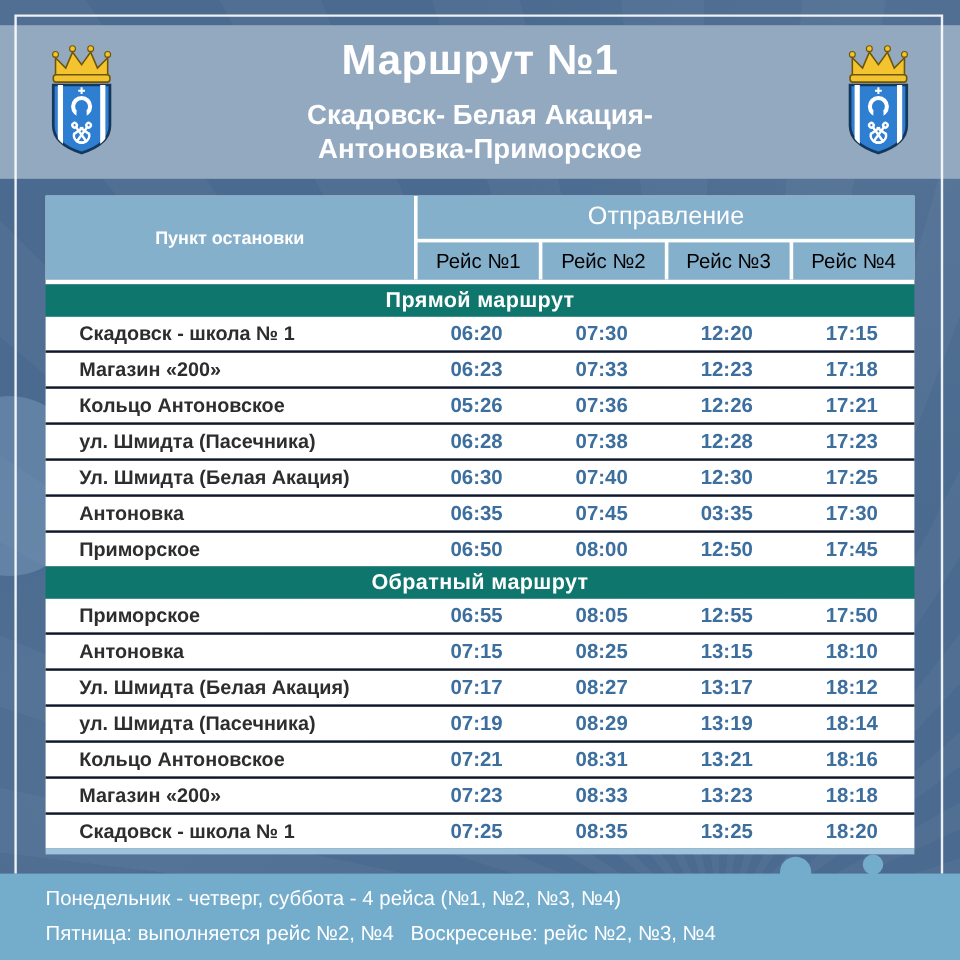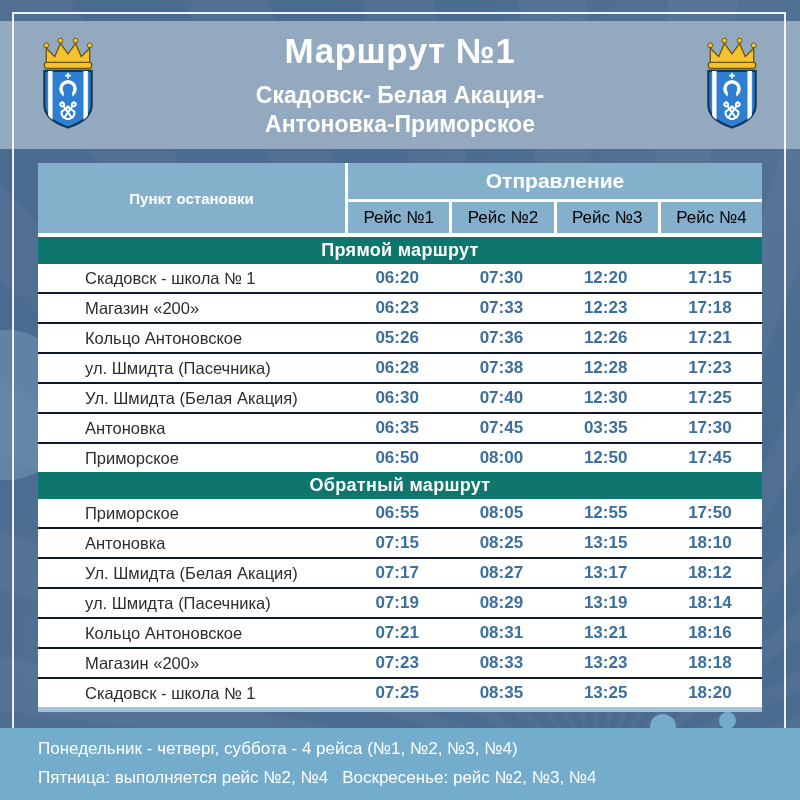--- a/index.html
+++ b/index.html
@@ -28,33 +28,33 @@
   .titles { flex:1; text-align:center; color:#ffffff; }
   .title { margin:0 0 10px; font-size:35px; font-weight:bold; letter-spacing:0.5px; }
   .subtitle { font-size:23px; font-weight:bold; line-height:1.28; }
   .coa { width:68px; height:102px; flex:0 0 auto; }
 
   .timetable { position:absolute; top:163px; left:38px; width:724px; z-index:2; }
   .thead { display:flex; background:#ffffff; }
   .stop-head { width:307px; height:70px; background:#85b0cc; color:#fff;
     font-weight:bold; font-size:15px; display:flex; align-items:center; justify-content:center; }
   .dep-group { flex:1; margin-left:3px; display:flex; flex-direction:column; }
-  .dep-head { height:36px; background:#85b0cc; color:#fff; font-weight:bold; font-size:21px;
+  .dep-head { height:36px; background:#85b0cc; color:#fff; font-weight:normal; font-size:21px;
     display:flex; align-items:center; justify-content:center; }
   .trip-heads { display:flex; margin-top:3px; flex:1; }
   .trip-head { flex:1; margin-left:3px; background:#85b0cc; color:#000000; font-weight:normal;
     font-size:17px; display:flex; align-items:center; justify-content:center; }
   .trip-head:first-child { margin-left:0; }
   .white-strip { height:4px; background:#ffffff; }
   .section-band { height:27px; background:#0f766e; color:#fff; font-weight:bold; font-size:18px;
     display:flex; align-items:center; justify-content:center; letter-spacing:0.3px; }
   .row { display:flex; background:#ffffff; height:28px; align-items:center; }
   .row + .row { border-top:2px solid #0f172a; }
-  .cell-stop { width:307px; padding-left:47px; box-sizing:border-box; font-size:16.5px;
-    font-weight:normal; color:#2d2d2d; white-space:nowrap; }
+  .cell-stop { width:307px; padding-left:28px; box-sizing:border-box; font-size:16.5px;
+    font-weight:bold; color:#2d2d2d; white-space:nowrap; }
   .cell-time { flex:1; text-align:center; font-size:17px; font-weight:bold; color:#3c6e9e; }
   .bottom-cap { height:5px; background:#9ec3da; }
 
   .footer-band { position:absolute; top:728px; left:0; width:800px; height:72px;
     background:#74adcc; color:#ffffff; box-sizing:border-box; padding:11px 0 0 38px;
     font-size:17px; z-index:2; }
   .footer-line { margin:0 0 9px; }
   .footer-line b { font-weight:normal; }
   .ml { margin-left:14px; }
 </style>

